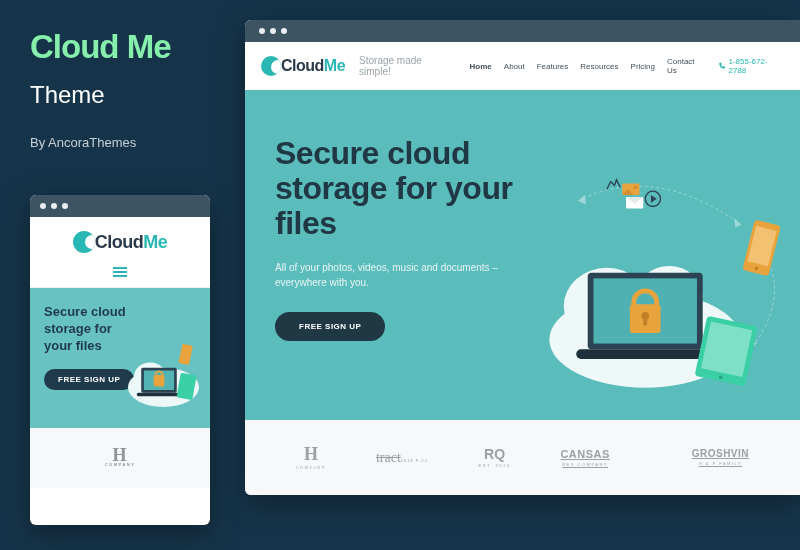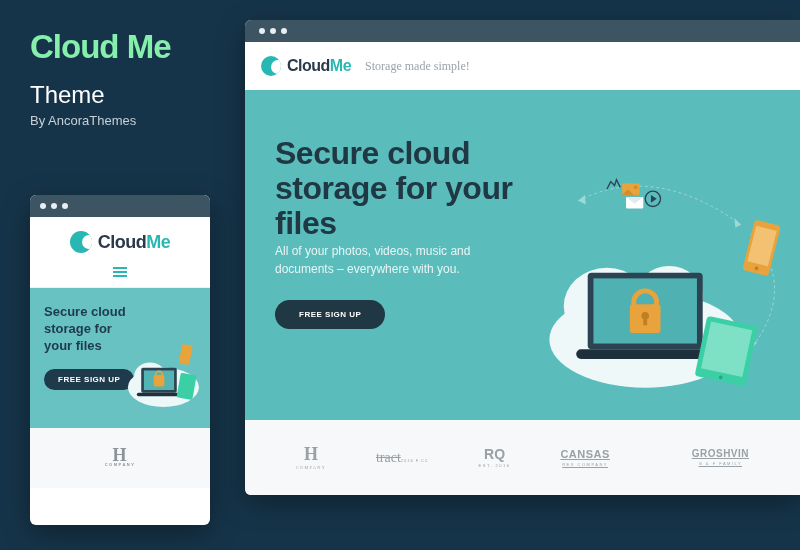--- a/index.html
+++ b/index.html
@@ -1,27 +1,27 @@
 <!DOCTYPE html>
 <html><head>
 <meta charset="utf-8">
 <style>
   * { margin:0; padding:0; box-sizing:border-box; }
   body { font-family: Arial, Helvetica, sans-serif; width:800px; height:550px; background:#163449; position:relative; overflow:hidden; }
   
   .sidebar { position:absolute; left:30px; top:30px; width:200px; }
   .title-line { font-size:33px; font-weight:800; color:#86efac; letter-spacing:-1px; line-height:1; }
   .subtitle-line { font-size:24px; font-weight:300; color:#fff; margin-top:18px; }
-  .byline { font-size:13px; font-weight:400; color:#c6d0d6; margin-top:4px; }
+  .byline { font-size:13px; font-weight:400; color:#c6d0d6; margin-top:26px; }
   
   .mobile-frame { position:absolute; left:30px; top:195px; width:180px; height:330px; background:#fff; border-radius:6px; overflow:hidden; box-shadow:0 8px 28px rgba(0,0,0,.35); }
   .mobile-bar { height:22px; background:#3d5563; display:flex; align-items:center; padding-left:10px; gap:5px; }
   .dot { width:6px; height:6px; border-radius:50%; background:#e8eef1; }
   .mobile-header { padding:14px 0 10px; text-align:center; border-bottom:1px solid #edf0f2; }
-  .logo { display:inline-flex; align-items:center; gap:6px; }
+  .logo { display:inline-flex; align-items:center; }
   .logo-mark { width:22px; height:22px; border-radius:50%; background:#29b7b3; position:relative; overflow:hidden; }
   .logo-mark::after { content:""; position:absolute; width:14px; height:14px; background:#fff; border-radius:50%; right:-4px; top:4px; }
   .logo-text { font-size:18px; font-weight:800; color:#2b3a4a; letter-spacing:-.5px; }
   .logo-text em { font-style:normal; color:#29b7b3; }
   .hamburger { margin:10px auto 0; width:14px; height:10px; display:flex; flex-direction:column; justify-content:space-between; }
   .hamburger span { height:2px; background:#29b7b3; }
   
   .mobile-hero { height:140px; background:#68c2c2; position:relative; padding:16px 14px; }
   .mobile-hero-title { font-size:13px; font-weight:800; color:#1f3a4a; line-height:1.3; max-width:95px; }
   .mobile-cta { margin-top:14px; display:inline-block; background:#1f3a4a; color:#fff; font-size:8px; font-weight:700; letter-spacing:.5px; padding:6px 14px; border-radius:14px; }
@@ -29,30 +29,30 @@
   
   .mobile-brands { height:60px; background:#f6f8f9; display:flex; align-items:center; justify-content:center; }
   .brand-h { font-family: "Times New Roman", serif; font-size:18px; font-weight:800; color:#8d9499; letter-spacing:1px; text-align:center; line-height:.7; }
   .brand-h small { display:block; font-size:4px; letter-spacing:1.5px; font-family:Arial; margin-top:3px; }
   
   .desktop-frame { position:absolute; left:245px; top:20px; width:555px; height:475px; background:#fff; border-radius:6px 0 0 6px; overflow:hidden; box-shadow:0 8px 28px rgba(0,0,0,.35); }
   .desktop-bar { height:22px; background:#3d5563; display:flex; align-items:center; padding-left:14px; gap:5px; }
   .desktop-header { height:48px; display:flex; align-items:center; padding:0 16px; gap:14px; }
   .dlogo .logo-mark { width:20px; height:20px; }
   .dlogo .logo-text { font-size:16px; }
-  .tagline { font-size:12px; color:#9aa3aa;font-family:Liberation Serif, serif; }
+  .tagline { font-size:10px; color:#9aa3aa; }
   .nav { margin-left:auto; display:flex; align-items:center; gap:12px; }
   .nav a { font-size:8px; color:#42525e; text-decoration:none; }
   .nav a.active { font-weight:700; }
   .phone { font-size:8px; color:#29b7b3; display:flex; align-items:center; gap:3px; }
   .phone svg { width:8px; height:8px; }
   
   .hero { height:330px; background:#5bbcbc; position:relative; padding:46px 30px; overflow:hidden; }
   .hero-title { font-size:32px; font-weight:800; color:#203744; line-height:1.1; letter-spacing:-.5px; max-width:260px; }
-  .hero-sub { font-size:12px; color:#e8f5f5; max-width:230px; line-height:1.5; }
+  .hero-sub { font-size:10px; color:#e8f5f5; margin-top:18px; max-width:230px; line-height:1.5; }
   .hero-cta { margin-top:22px; display:inline-block; background:#203744; color:#fff; font-size:8px; font-weight:700; letter-spacing:.5px; padding:10px 24px; border-radius:20px; }
   
   .hero-illus { position:absolute; right:10px; bottom:18px; width:280px; height:230px; }
   
   .brands-row { height:75px; background:#f6f8f9; display:flex; align-items:center; justify-content:space-around; padding:0 26px; }
   .brand-item { font-size:11px; font-weight:800; color:#9aa1a6; text-align:center; line-height:1; }
   .brand-item small { display:block; font-size:4px; letter-spacing:1.5px; margin-top:3px; font-weight:400; }
   .brand-script { font-family:"Brush Script MT","Segoe Script",cursive; font-size:14px; color:#9aa1a6; font-weight:400; }
   .brand-script small { font-family:Arial; font-size:4px; letter-spacing:1px; }
 </style>
@@ -110,20 +110,34 @@
     <span class="dot"></span>
     <span class="dot"></span>
     <span class="dot"></span>
   </div>
   <div class="desktop-header">
     <div class="logo dlogo">
       <span class="logo-mark"></span>
       <span class="logo-text"><span>Cloud</span><em>Me</em></span>
     </div>
     <span class="tagline">Storage made simple!</span>
+    <div class="nav">
+      <a class="active">Home</a>
+      <a>About</a>
+      <a>Features</a>
+      <a>Resources</a>
+      <a>Pricing</a>
+      <a>Contact Us</a>
+      <span class="phone">
+        <svg viewBox="0 0 24 24">
+            <path fill="#29b7b3" d="M6 2h4l2 5-3 2c1 3 3 5 6 6l2-3 5 2v4c0 1-1 2-2 2C10 20 4 14 4 4c0-1 1-2 2-2z"></path>
+          </svg>
+        <span>1-855-672-2788</span>
+      </span>
+    </div>
   </div>
   <div class="hero">
     <div class="hero-title">Secure cloud storage for your files</div>
     <div class="hero-sub">All of your photos, videos, music and documents – everywhere with you.</div>
     <span class="hero-cta">FREE SIGN UP</span>
     
     <svg class="hero-illus" viewBox="0 0 290 240">
 
       <path d="M 70 30 Q 150 -10 240 55" fill="none" stroke="#9fd8d8" stroke-width="1" stroke-dasharray="3 3"></path>
       <path d="M 250 65 Q 300 120 250 185" fill="none" stroke="#9fd8d8" stroke-width="1" stroke-dasharray="3 3"></path>

